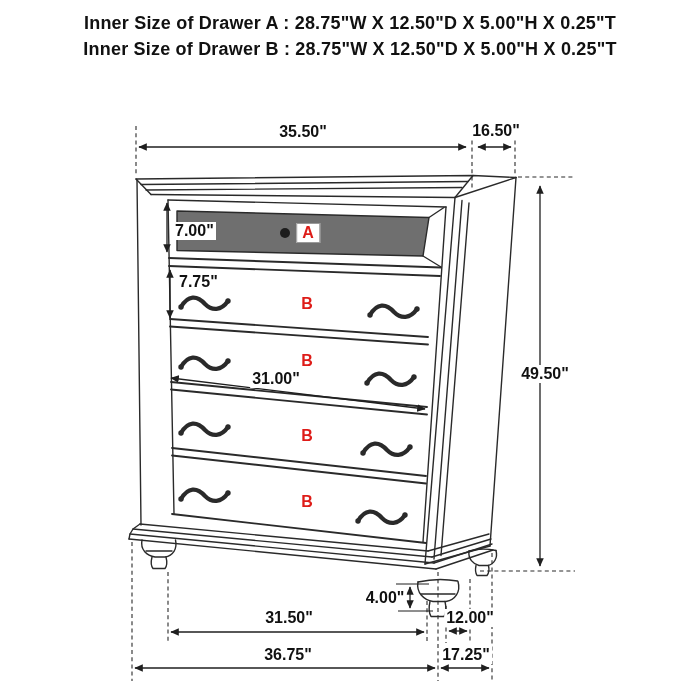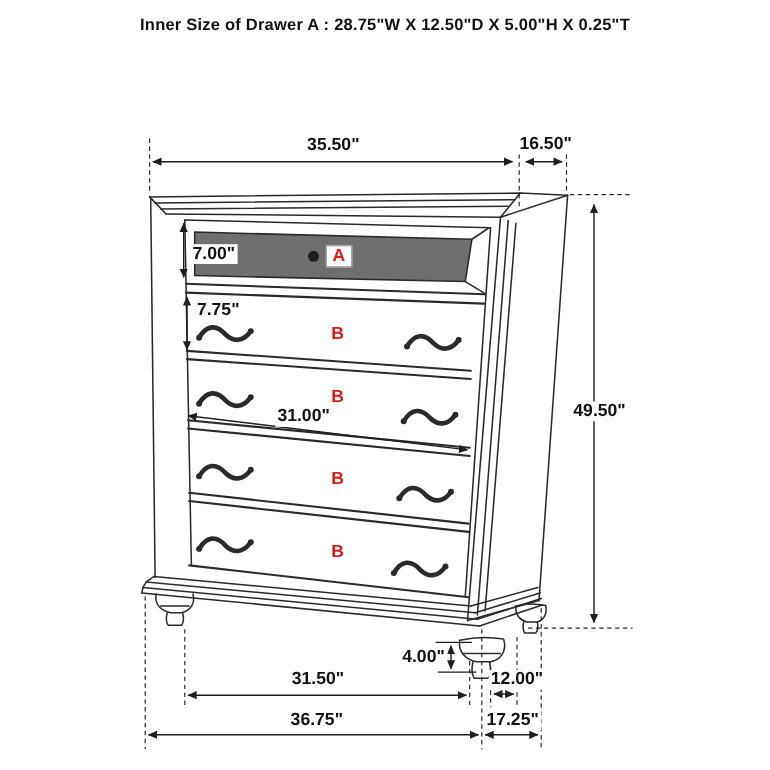--- a/index.html
+++ b/index.html
@@ -1,34 +1,35 @@
 <!DOCTYPE html>
 <html><head>
 <meta charset="utf-8">
 <style>
   html,body{margin:0;padding:0;background:#fff;}
   #stage{position:relative;width:700px;height:700px;background:#ffffff;overflow:hidden;
          font-family:"Liberation Sans","DejaVu Sans",sans-serif;}
   #title-block{position:absolute;top:10px;left:0;width:700px;text-align:center;
-               font-size:15px;font-weight:bold;color:#111;line-height:26px;letter-spacing:.2px;}
+               font-size:18px;font-weight:bold;color:#111;line-height:26px;letter-spacing:.2px;}
   svg{position:absolute;top:0;left:0;}
   .dim{position:absolute;font-size:16px;font-weight:bold;color:#111;background:#fff;
        padding:0 2px;white-space:nowrap;transform:translate(-50%,-50%);}
   .dim.left-anchor{transform:translate(0,-50%);}
   .marker{position:absolute;font-size:16px;font-weight:bold;transform:translate(-50%,-50%);
           line-height:1;}
   .marker.boxed{background:#fff;border:1px solid #9a9a9a;padding:1px 5px;}
 </style>
 </head>
 <body>
 
 <div id="stage">
 
   <div id="title-block">
     <div>Inner Size of Drawer A : 28.75"W X 12.50"D X 5.00"H X  0.25"T</div>
+    <div>Inner Size of Drawer B : 28.75"W X 12.50"D X 5.00"H X  0.25"T</div>
   </div>
 
   <svg width="700" height="700" viewBox="0 0 700 700">
     <defs>
       <marker id="ah" viewBox="0 0 10 10" refX="9.2" refY="5" markerWidth="8.5" markerHeight="8.5" orient="auto-start-reverse" markerUnits="userSpaceOnUse">
         <path d="M0,0.6 L10,5 L0,9.4 Z" fill="#1f1f1f"></path>
       </marker>
     </defs>
 
     <g stroke="#2a2a2a" stroke-width="1.1" stroke-dasharray="4 3.2" fill="none">

